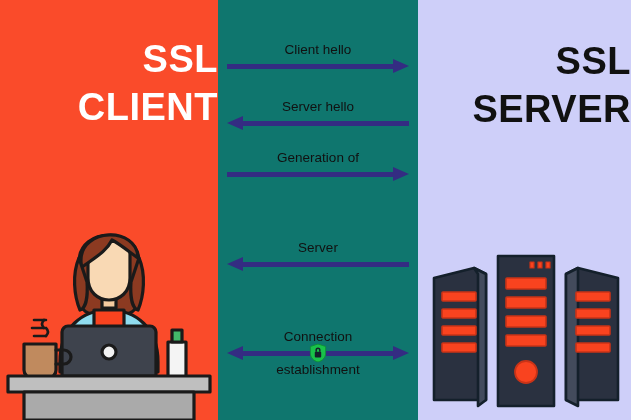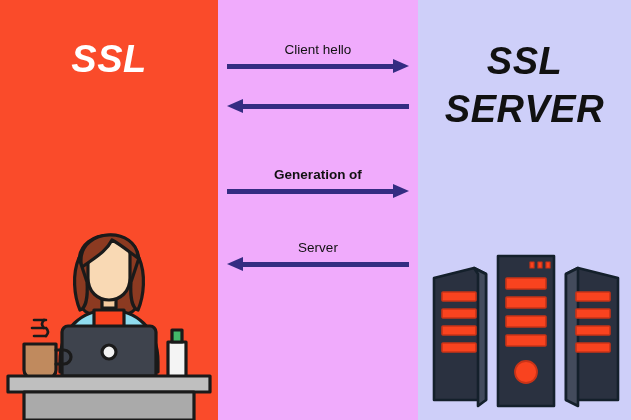--- a/index.html
+++ b/index.html
@@ -19,37 +19,36 @@
   .panel-client {
     position:relative;
     width:218px; height:420px;
     background:#FA4B2A;
     flex:0 0 218px;
     overflow:hidden;
   }
   .panel-title {
     position:absolute;
     left:0; right:0;
-    text-align:center;
+    text-align:right;
     font-weight:bold;
     line-height:1.25;
     letter-spacing:0.5px;
-    font-style:italic;
   }
   .client-title {
     top:36px;
     color:#ffffff;
     font-size:38px;
   }
 
   
   .panel-middle {
     position:relative;
     width:200px; height:420px;
-    background:#f0abfc;
+    background:#0f766e;
     flex:0 0 200px;
     overflow:hidden;
   }
   .flow {
     position:absolute;
     left:0; width:200px;
   }
   .flow-label {
     text-align:center;
     font-size:13.5px;
@@ -115,20 +114,21 @@
   .server-art { left:12px; top:240px; }
 </style>
 </head>
 <body>
 
 <div class="diagram">
 
   <div class="panel-client">
     <div class="panel-title client-title">
       <div>SSL</div>
+      <div>CLIENT</div>
     </div>
 
     <svg class="art client-art" width="214" height="224" viewBox="0 0 214 224">
       <g stroke="#1A1A1A" stroke-width="3.2" stroke-linejoin="round" stroke-linecap="round">
 
         <path d="M77 66 C77 30 137 30 137 66 L139 94 C139 108 133 116 125 118 L89 118 C81 116 75 108 75 94 Z" fill="#8C3A21"></path>
 
         <path d="M100 92 h14 v20 h-14 z" fill="#F5CBA0"></path>
 
         <path d="M86 56 C86 34 128 34 128 58 L128 82 C128 96 118 104 107 104 C96 104 86 96 86 82 Z" fill="#F9D9B4"></path>
@@ -171,42 +171,57 @@
 
     <div class="flow" style="top:41px;">
       <div class="flow-label">Client hello</div>
       <div class="arrow-row dir-right">
         <div class="arrow-shaft"></div>
         <div class="arrow-head head-right"></div>
       </div>
     </div>
 
     <div class="flow" style="top:98px;">
+      <div class="flow-label">Server hello</div>
       <div class="arrow-row dir-left">
         <div class="arrow-shaft"></div>
         <div class="arrow-head head-left"></div>
       </div>
     </div>
 
-    <div class="flow" style="top:166px;font-weight:bold;">
+    <div class="flow" style="top:149px;">
       <div class="flow-label">Generation of</div>
       <div class="arrow-row dir-right">
         <div class="arrow-shaft"></div>
         <div class="arrow-head head-right"></div>
       </div>
     </div>
 
     <div class="flow" style="top:239px;">
       <div class="flow-label">Server</div>
       <div class="arrow-row dir-left">
         <div class="arrow-shaft"></div>
         <div class="arrow-head head-left"></div>
       </div>
     </div>
 
+    <div class="flow" style="top:328px;">
+      <div class="flow-label">Connection</div>
+      <div class="arrow-row dir-both">
+        <div class="arrow-shaft"></div>
+        <div class="arrow-head head-left"></div>
+        <div class="arrow-head head-right"></div>
+        <svg class="lock-badge" viewBox="0 0 17 19">
+          <path d="M8.5 0.5 L16.2 3 V9.5 C16.2 14.2 12.8 17.4 8.5 18.5 C4.2 17.4 0.8 14.2 0.8 9.5 V3 Z" fill="#19C24A" stroke="#0E8F36" stroke-width="0.9"></path>
+          <rect x="5.3" y="8.3" width="6.4" height="5.6" rx="1" fill="#14202B"></rect>
+          <path d="M6.7 8.3 V6.6 a1.8 1.8 0 0 1 3.6 0 V8.3" fill="none" stroke="#14202B" stroke-width="1.5"></path>
+        </svg>
+      </div>
+      <div class="flow-label">establishment</div>
+    </div>
   </div>
 
   <div class="panel-server">
     <div class="panel-title server-title">
       <div>SSL</div>
       <div>SERVER</div>
     </div>
 
     <svg class="art server-art" width="192" height="170" viewBox="0 0 192 170">
       <g stroke="#14202B" stroke-width="2.6" stroke-linejoin="round">

